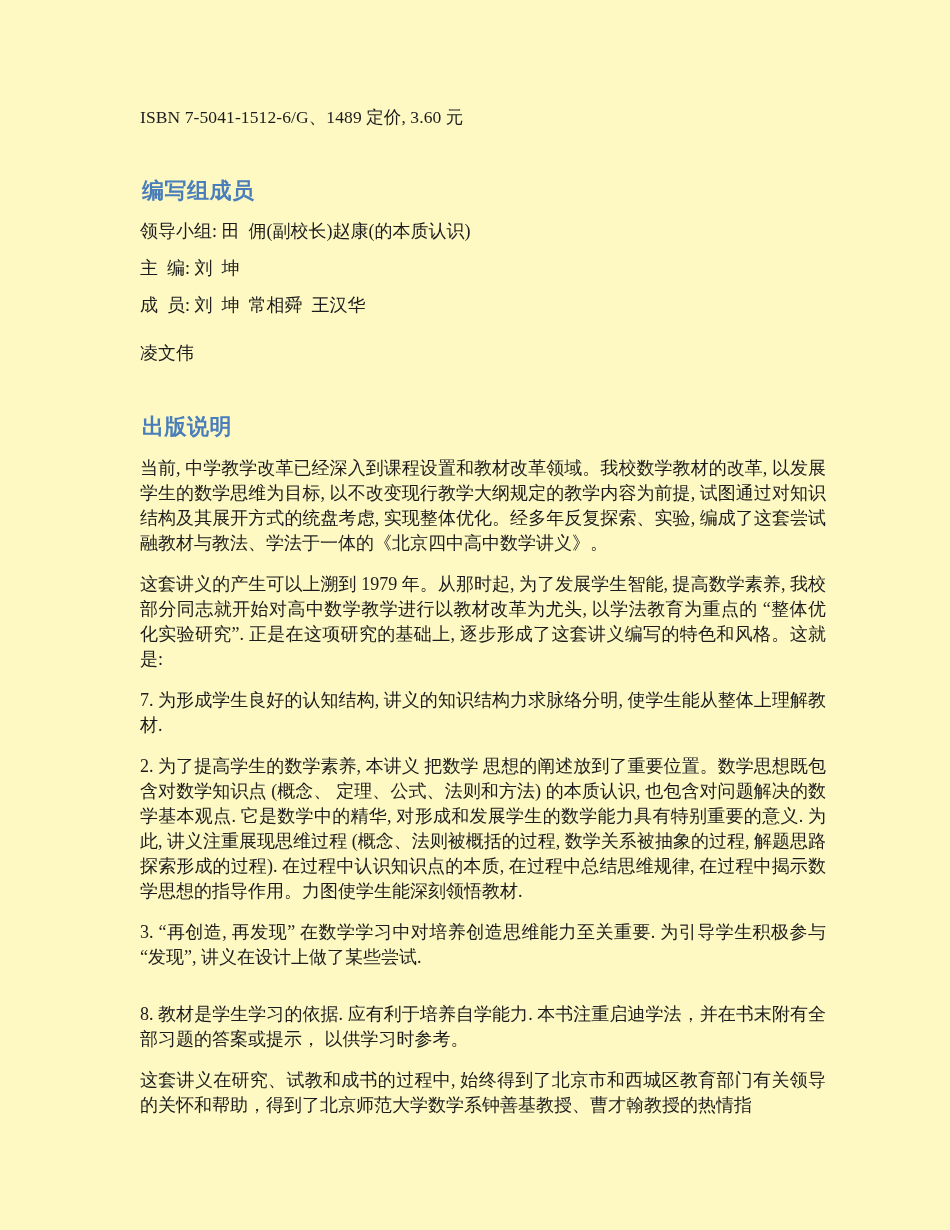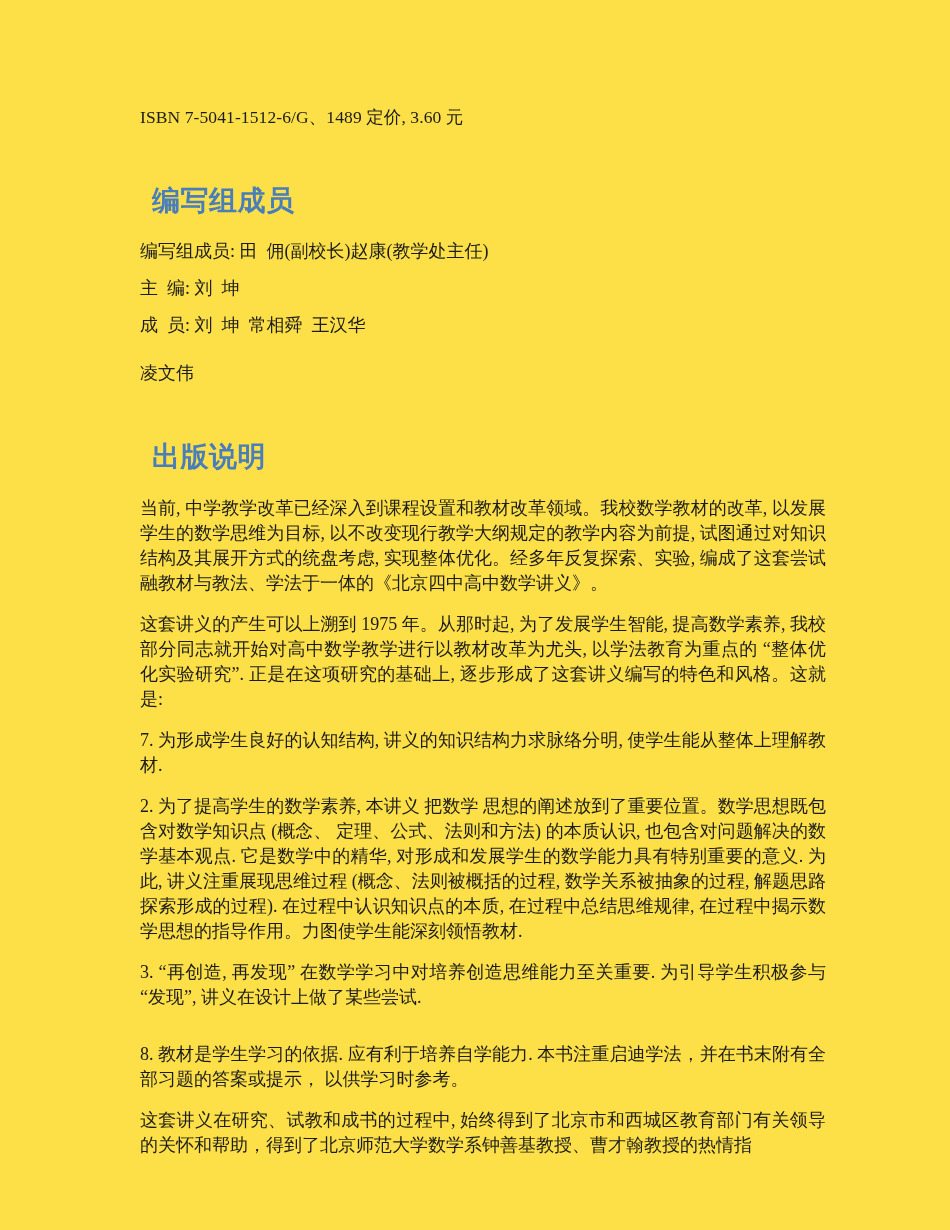--- a/index.html
+++ b/index.html
@@ -14,21 +14,21 @@
     overflow: hidden;
     font-family: "Liberation Serif", "DejaVu Serif", serif;
     color: #1a1a1a;
     -webkit-font-smoothing: antialiased;
   }
 
   #page {
     position: relative;
     width: 950px;
     height: 1230px;
-    background: #fde047;
+    background: #fef9c3;
     box-sizing: border-box;
   }
 
   #content {
     position: absolute;
     left: 140px;
     top: 104px;
     width: 686px;
   }
 
@@ -37,24 +37,24 @@
     line-height: 26px;
     color: #1c1c1c;
     letter-spacing: 0.1px;
     margin: 0 0 0 0;
     white-space: nowrap;
   }
 
   .section-heading {
     font-family: "DejaVu Sans", "Liberation Sans", sans-serif;
     font-weight: bold;
-    font-size: 28px;
+    font-size: 22px;
     line-height: 30px;
     color: #4a7ebb;
-    margin: 12px;
+    margin: 2px;
     letter-spacing: 0.5px;
   }
 
   .credit-line {
     font-size: 18px;
     line-height: 26px;
     color: #1c1c1c;
     margin: 0;
     white-space: pre;
   }
@@ -84,21 +84,21 @@
   <div id="content">
 
     <p class="isbn-line">ISBN 7-5041-1512-6/G、1489 定价, 3.60 元</p>
 
     <div class="gap-heading-1"></div>
 
     <h2 class="section-heading">编写组成员</h2>
 
     <div class="gap-after-h1"></div>
 
-    <p class="credit-line">编写组成员: 田  佣(副校长)赵康(教学处主任)</p>
+    <p class="credit-line">领导小组: 田  佣(副校长)赵康(的本质认识)</p>
     <div class="gap-credit"></div>
 
     <p class="credit-line">主  编: 刘  坤</p>
     <div class="gap-credit"></div>
 
     <p class="credit-line">成  员: 刘  坤  常相舜  王汉华</p>
     <div class="gap-credit"></div>
 
     <div class="gap-credit"></div>
 
@@ -106,21 +106,21 @@
 
     <div class="gap-heading-2"></div>
 
     <h2 class="section-heading">出版说明</h2>
 
     <div class="gap-after-h2"></div>
 
     <p class="body-para">当前, 中学教学改革已经深入到课程设置和教材改革领域。我校数学教材的改革, 以发展学生的数学思维为目标, 以不改变现行教学大纲规定的教学内容为前提, 试图通过对知识结构及其展开方式的统盘考虑, 实现整体优化。经多年反复探索、实验, 编成了这套尝试融教材与教法、学法于一体的《北京四中高中数学讲义》。</p>
     <div class="gap-para"></div>
 
-    <p class="body-para">这套讲义的产生可以上溯到 1975 年。从那时起, 为了发展学生智能, 提高数学素养, 我校部分同志就开始对高中数学教学进行以教材改革为尤头, 以学法教育为重点的 “整体优化实验研究”. 正是在这项研究的基础上, 逐步形成了这套讲义编写的特色和风格。这就是:</p>
+    <p class="body-para">这套讲义的产生可以上溯到 1979 年。从那时起, 为了发展学生智能, 提高数学素养, 我校部分同志就开始对高中数学教学进行以教材改革为尤头, 以学法教育为重点的 “整体优化实验研究”. 正是在这项研究的基础上, 逐步形成了这套讲义编写的特色和风格。这就是:</p>
     <div class="gap-para"></div>
 
     <p class="body-para">7. 为形成学生良好的认知结构, 讲义的知识结构力求脉络分明, 使学生能从整体上理解教材.</p>
     <div class="gap-para"></div>
 
     <p class="body-para">2. 为了提高学生的数学素养, 本讲义  把数学  思想的阐述放到了重要位置。数学思想既包含对数学知识点 (概念、  定理、公式、法则和方法) 的本质认识, 也包含对问题解决的数学基本观点. 它是数学中的精华, 对形成和发展学生的数学能力具有特别重要的意义. 为此, 讲义注重展现思维过程 (概念、法则被概括的过程, 数学关系被抽象的过程, 解题思路探索形成的过程). 在过程中认识知识点的本质, 在过程中总结思维规律, 在过程中揭示数学思想的指导作用。力图使学生能深刻领悟教材.</p>
     <div class="gap-para"></div>
 
     <p class="body-para">3. “再创造, 再发现” 在数学学习中对培养创造思维能力至关重要. 为引导学生积极参与  “发现”, 讲义在设计上做了某些尝试.</p>
     <div class="gap-para"></div>

